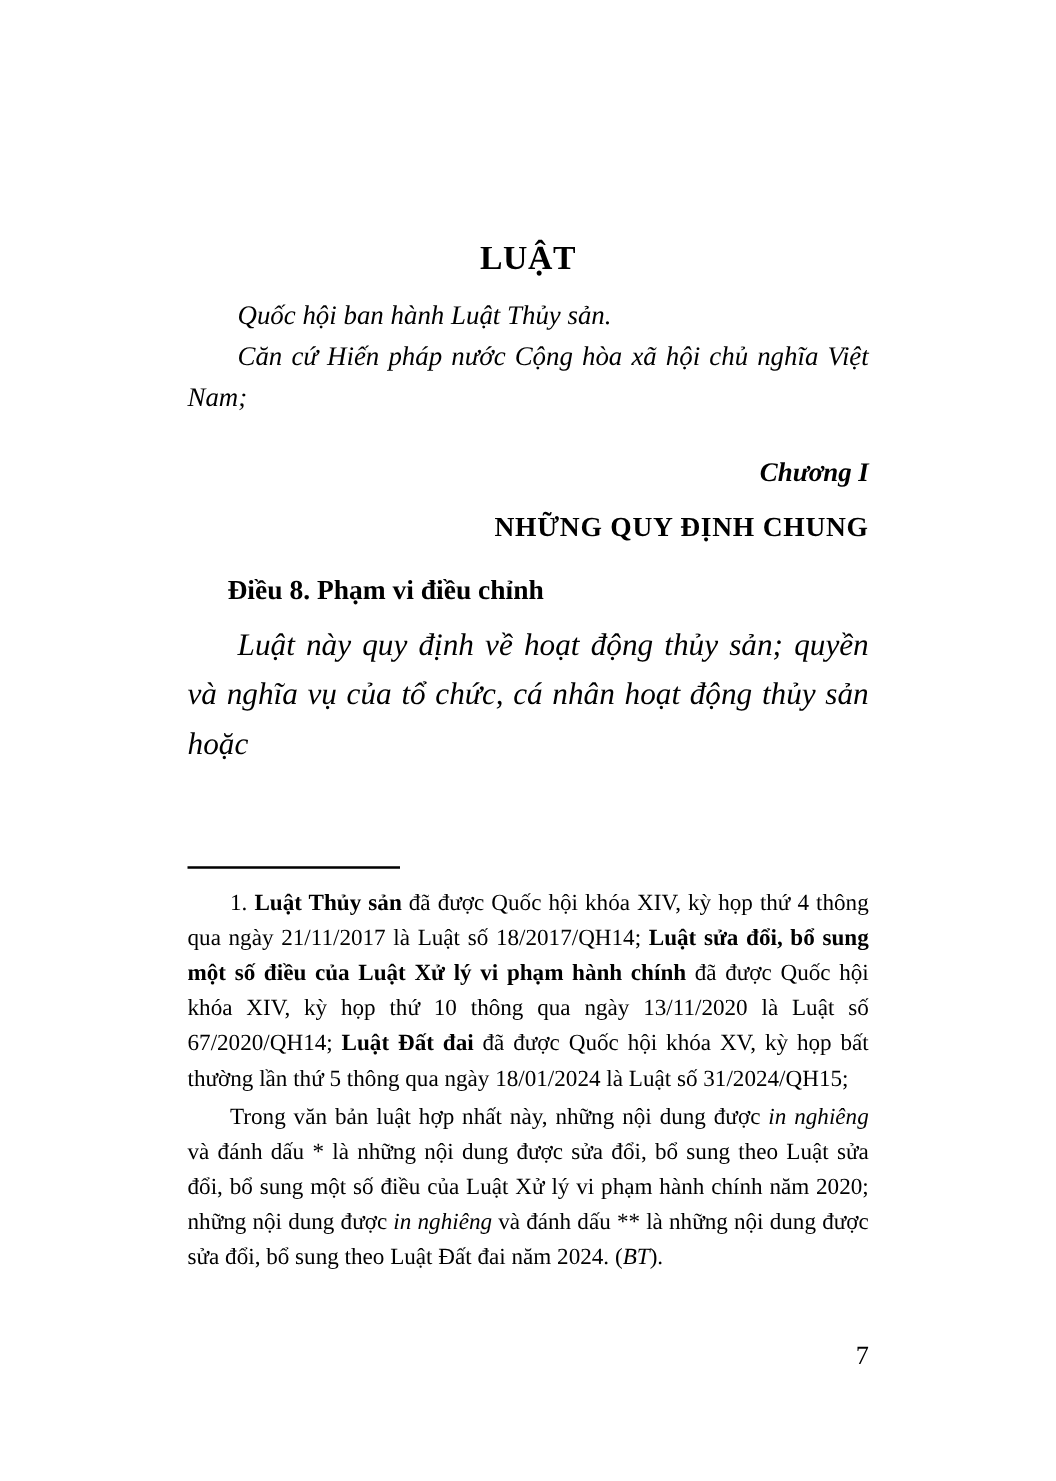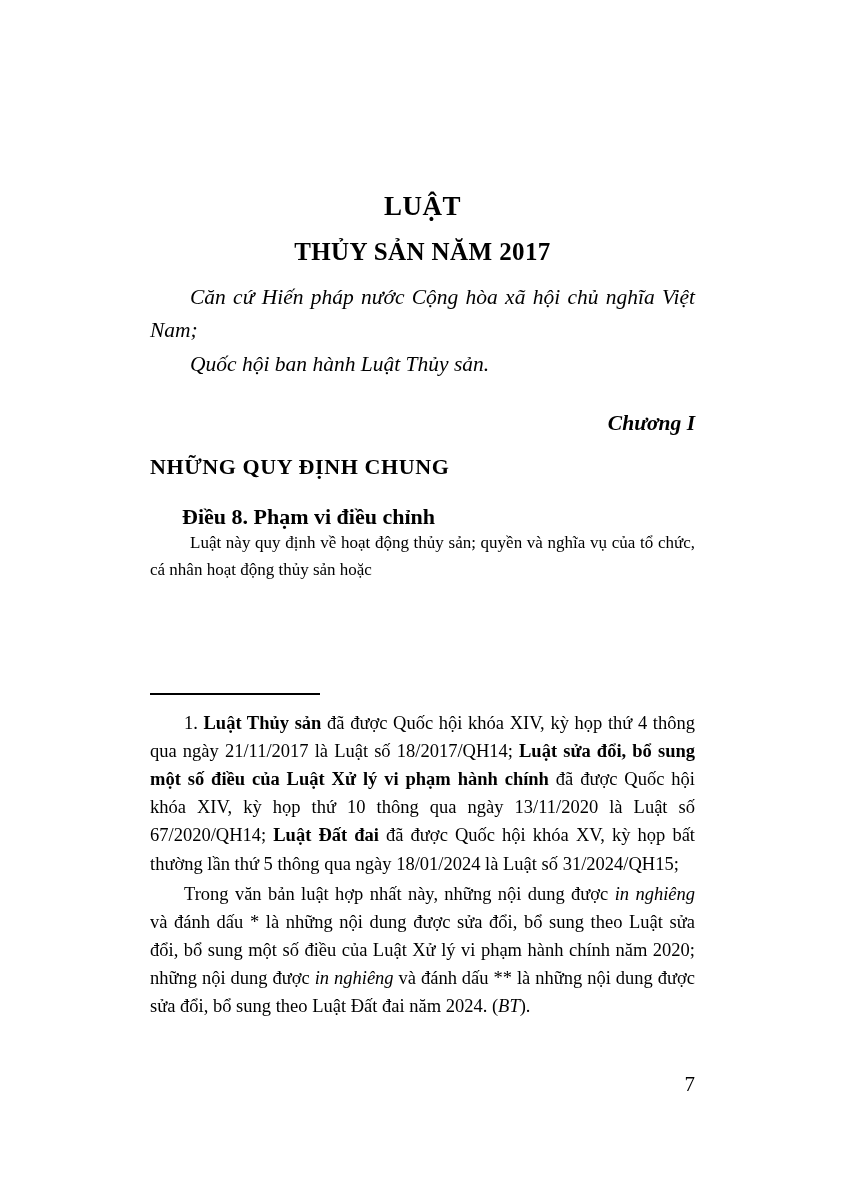--- a/index.html
+++ b/index.html
@@ -64,36 +64,38 @@
     text-indent: 40px;
   }
   .chapter-label {
     text-align: right;
     font-size: 21.5px;
     font-weight: bold;
     font-style: italic;
     margin-top: 30px;
   }
   .chapter-title {
-    text-align: left;
+    text-align: right;
     font-size: 22px;
     font-weight: bold;
     letter-spacing: 0.6px;
     margin-top: 18px;
   }
   .article-heading {
     font-size: 22px;
     font-weight: bold;
     margin-top: 24px;
     text-indent: 32px;
   }
   .body-text {
-    font-size: 17px;
+    font-size: 25px;
     line-height: 1.58;
     text-align: justify;
+    margin-top: 12px;
+    font-style: italic;
   }
   .body-text p {
     margin: 0;
     text-indent: 40px;
   }
   .footnote-area {
     position: absolute;
     left: 150px;
     right: 150px;
     top: 693px;
@@ -129,26 +131,25 @@
     font-size: 21px;
   }
 </style>
 </head>
 <body>
 
 <div class="page">
 
   <div class="title-block">
     <div class="title-line-1">LUẬT</div>
-    <div class="title-line-2">THỦY SẢN NĂM 2017</div>
   </div>
 
   <div class="preamble">
+    <p>Quốc hội ban hành Luật Thủy sản.</p>
     <p>Căn cứ Hiến pháp nước Cộng hòa xã hội chủ nghĩa Việt Nam;</p>
-    <p>Quốc hội ban hành Luật Thủy sản.</p>
   </div>
 
   <div class="chapter-label">Chương I</div>
   <div class="chapter-title">NHỮNG QUY ĐỊNH CHUNG</div>
 
   <div class="article-heading">Điều 8. Phạm vi điều chỉnh</div>
 
   <div class="body-text">
     <p>Luật này quy định về hoạt động thủy sản; quyền và nghĩa vụ của tổ chức, cá nhân hoạt động thủy sản hoặc</p>
   </div>

